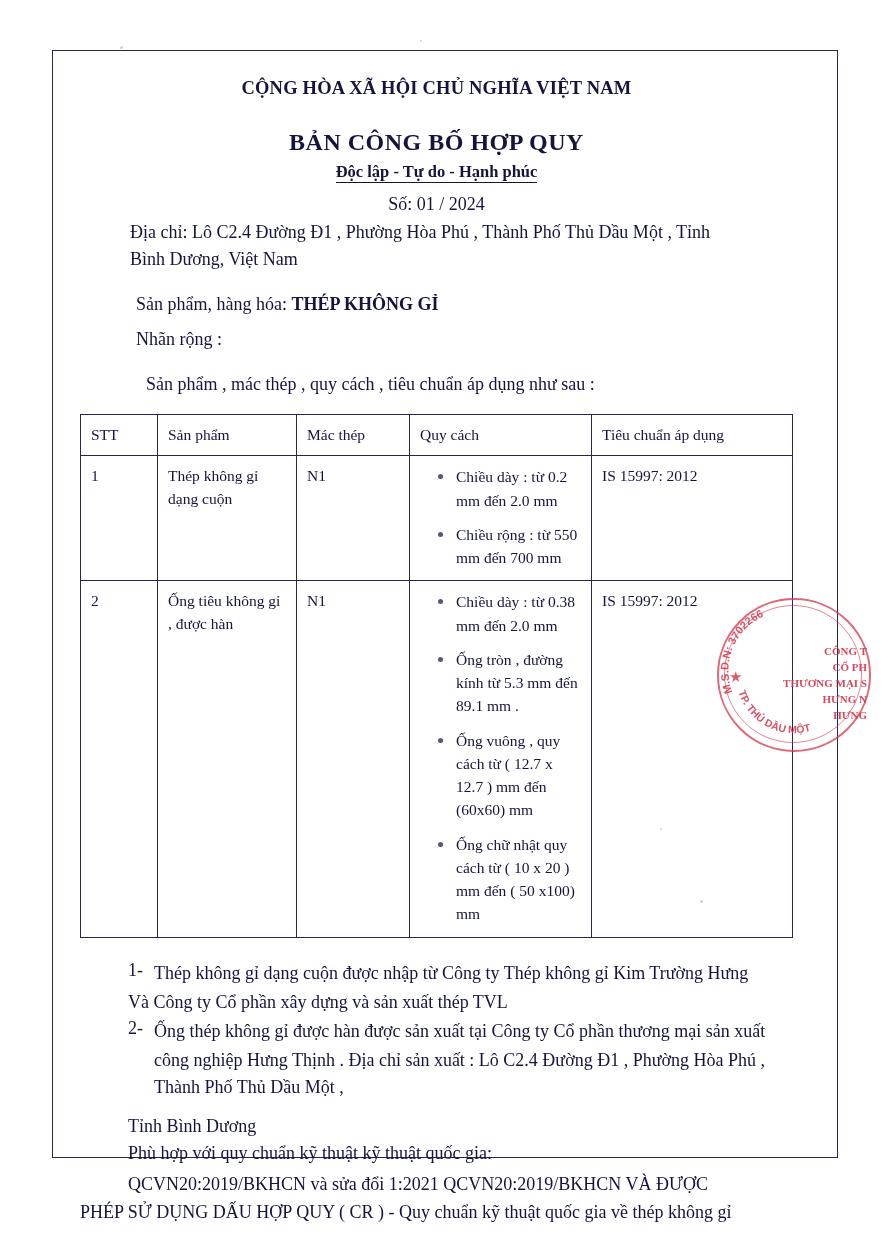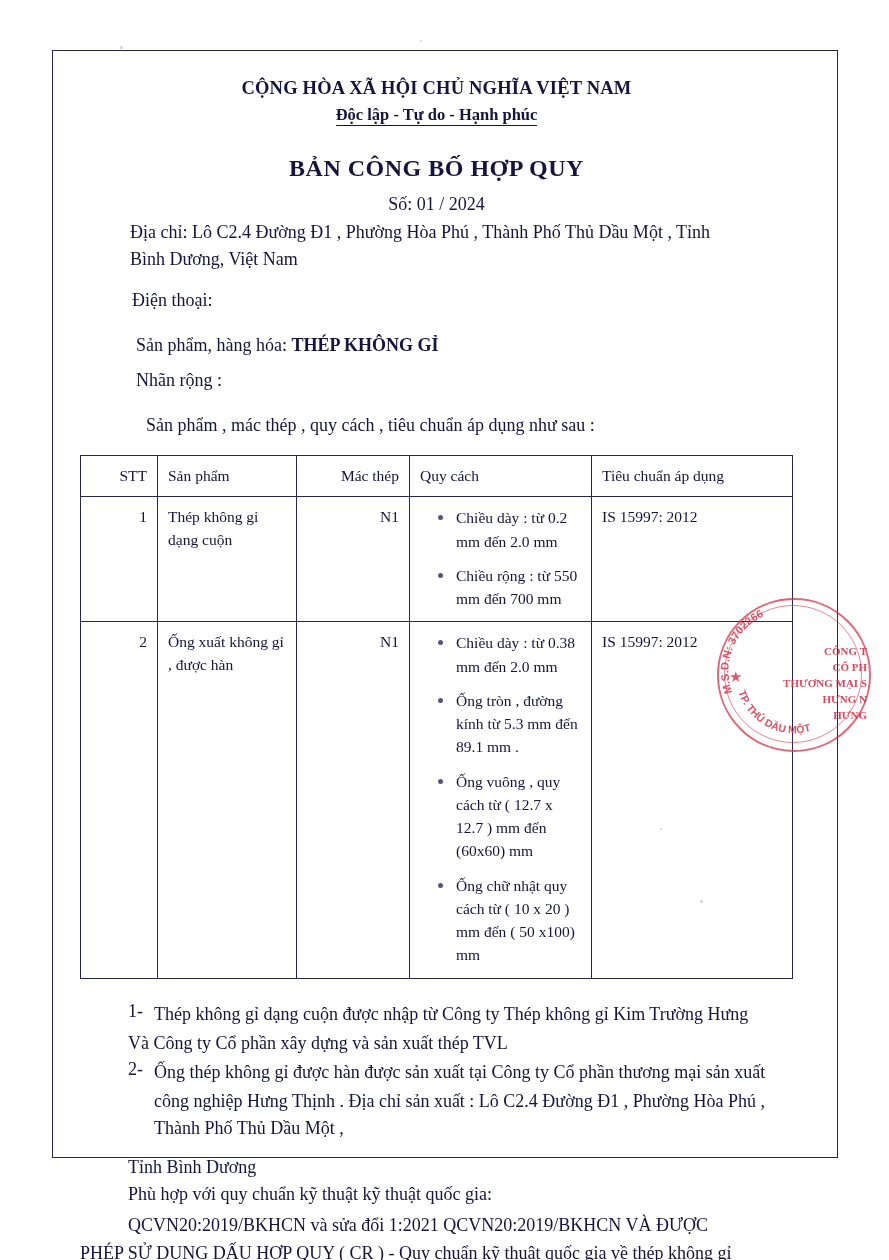--- a/index.html
+++ b/index.html
@@ -79,21 +79,21 @@
     font-size: 15.5px;
   }
   table.spec th, table.spec td {
     border: 1px solid #26264f;
     vertical-align: top;
     padding: 9px 10px;
     font-weight: normal;
     text-align: left;
     line-height: 1.45;
   }
-  table.spec th.c, table.spec td.c { text-align: right; }
+  table.spec th.c, table.spec td.c { text-align: left; }
   .col-stt { width: 56px; }
   .col-prod { width: 118px; }
   .col-mac { width: 92px; }
   .col-std { width: 180px; }
   .just { text-align: justify; }
   ul.specs {
     margin: 0;
     padding-left: 36px;
     list-style: none;
   }
@@ -191,34 +191,31 @@
   }
 </style>
 </head>
 <body>
 
 <div class="page-border"></div>
 
 <div class="content">
 
   <div class="ct nation">CỘNG HÒA XÃ HỘI CHỦ NGHĨA VIỆT NAM</div>
+  <div class="ct doc-title">BẢN CÔNG BỐ HỢP QUY</div>
+
   <div class="ct motto"><span>Độc lập - Tự do - Hạnh phúc</span></div>
-
-  <div class="ct doc-title">BẢN CÔNG BỐ HỢP QUY</div>
   <div class="ct doc-number">Số: 01 / 2024</div>
 
 
   <div class="blk-addr">
     <p class="line"><span>Địa chỉ: </span><span>Lô C2.4 Đường Đ1 , Phường Hòa Phú , Thành Phố Thủ Dầu Một , Tỉnh</span></p>
     <p class="line">Bình Dương, Việt Nam</p>
   </div>
 
-  <div class="blk-phone">
-    <p class="line">Điện thoại:</p>
-  </div>
 
   <div class="blk-prod">
     <p class="line"><span>Sản phẩm, hàng hóa: </span><span class="b">THÉP KHÔNG GỈ</span></p>
   </div>
 
   <div class="blk-brand">
     <p class="line">Nhãn rộng :</p>
   </div>
 
   <div class="blk-intro">
@@ -243,21 +240,21 @@
         <td>
           <ul class="specs">
             <li>Chiều dày : từ 0.2 mm đến 2.0 mm</li>
             <li>Chiều rộng : từ 550 mm đến 700 mm</li>
           </ul>
         </td>
         <td>IS 15997: 2012</td>
       </tr>
       <tr>
         <td class="c">2</td>
-        <td class="just">Ống xuất không gỉ , được hàn</td>
+        <td class="just">Ống tiêu không gỉ , được hàn</td>
         <td class="c">N1</td>
         <td>
           <ul class="specs">
             <li>Chiều dày : từ 0.38 mm đến 2.0 mm</li>
             <li>Ống tròn , đường kính từ 5.3 mm đến 89.1 mm .</li>
             <li>Ống vuông , quy cách từ ( 12.7 x 12.7 ) mm đến (60x60) mm</li>
             <li>Ống chữ nhật quy cách từ ( 10 x 20 ) mm đến ( 50 x100) mm</li>
           </ul>
         </td>
         <td>IS 15997: 2012</td>

